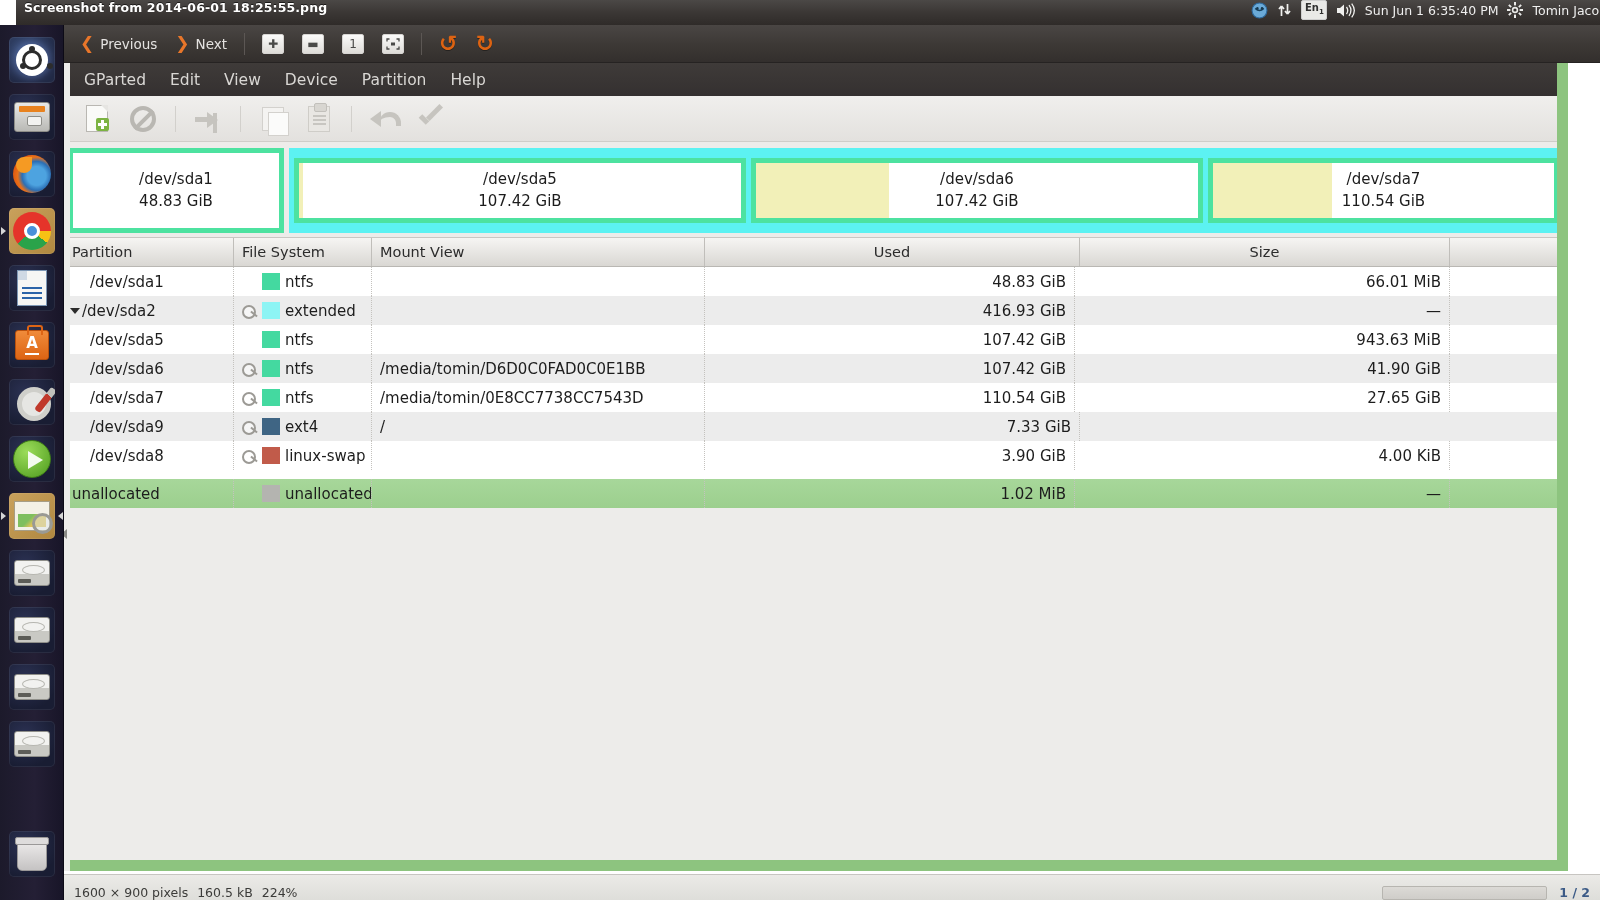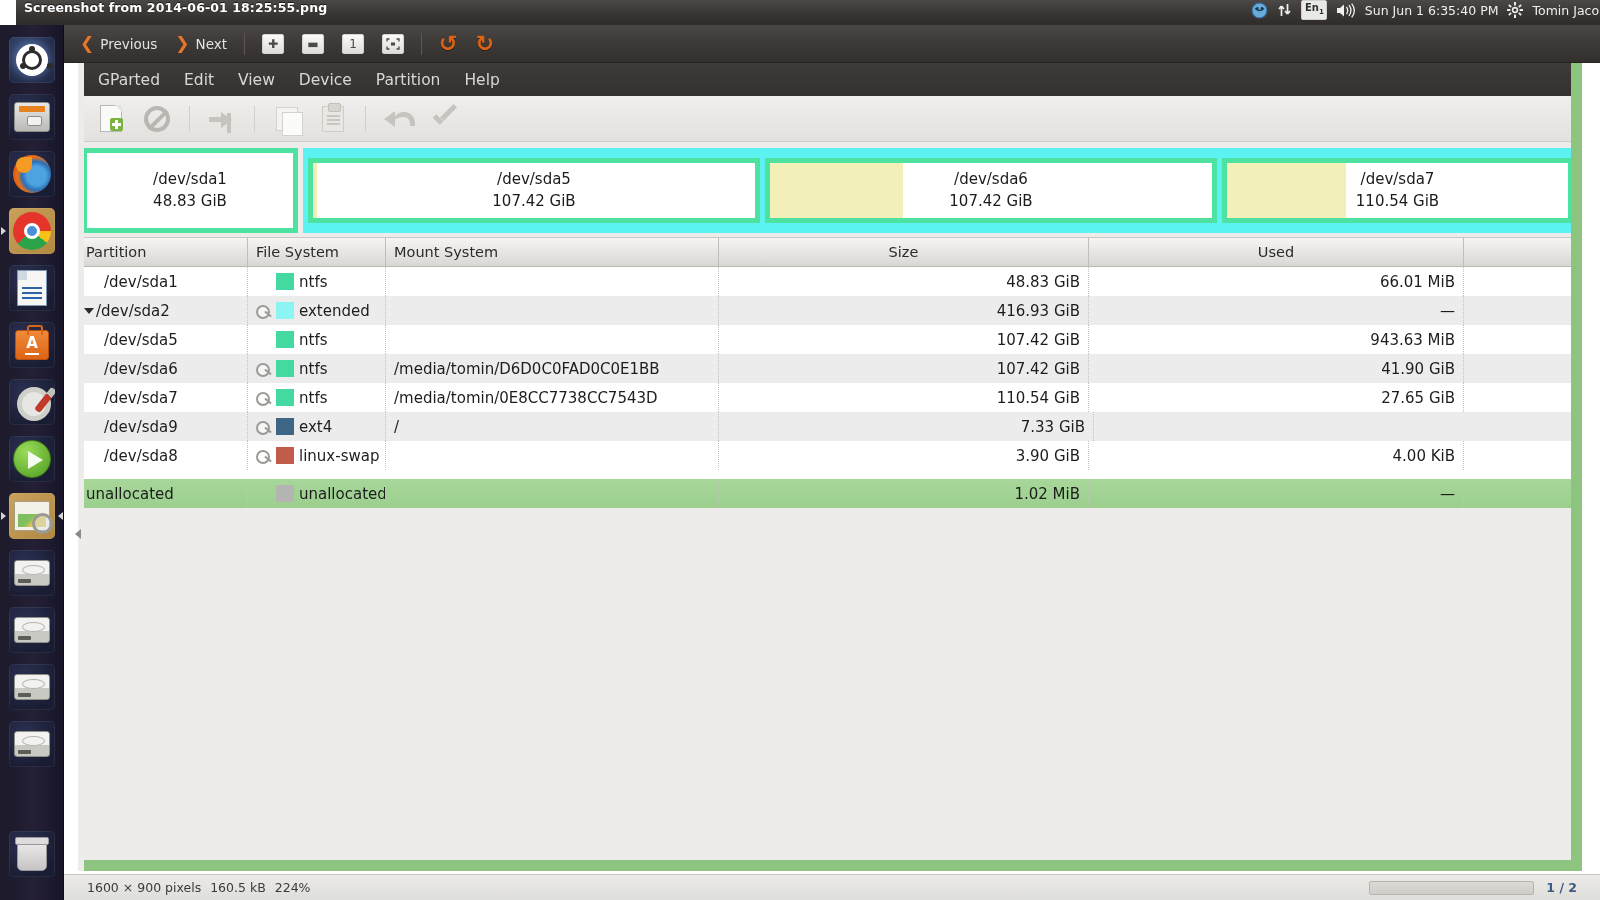--- a/index.html
+++ b/index.html
@@ -147,34 +147,34 @@
     display: flex; align-items: center; justify-content: center;
     font-size: 12px; color: #4a4a48; line-height: 1;
   }
   .rot-icon { font-size: 22px; color: #dd6312; font-weight: bold; line-height: 1;
               text-shadow: 0 1px 0 rgba(0,0,0,.35); }
 
   .eog-canvas { flex: 1; position: relative; background: #ffffff; overflow: hidden; }
 
   .eog-status {
     height: 26px; background: linear-gradient(#ebeae7,#dededa);
-    border-top: 1px solid #c7c5c1; display: flex; align-items: center;
-    font-size: 12.5px; color: #3b3b39; padding: 0 23px;
+    border-top: 1px solid #c7c5c1; display: flex; align-items: flex-end;
+    font-size: 12.5px; color: #3b3b39; padding: 0 10px;
   }
   .status-left { display: flex; gap: 9px; }
   .status-right { margin-left: auto; display:flex; align-items:center; gap: 12px; }
   .status-progress {
     width: 165px; height: 14px; background: linear-gradient(#dcdad6,#cfcdc9);
     border: 1px solid #b7b5b0; border-radius: 2px;
   }
   .page-count { color: #3b5a86; font-weight: bold; }
 
   
   .gp {
-    position: absolute; left: 14px; top: 0; width: 1504px; height: 808px;
+    position: absolute; left: 0; top: 0; width: 1504px; height: 808px;
     background: #edecea; font-family: "DejaVu Sans", "Liberation Sans", sans-serif;
   }
   .gp-menubar {
     height: 33px; background: linear-gradient(#3f3b39,#343030);
     display: flex; align-items: center; gap: 0; padding-left: 8px;
   }
   .gp-menu { color: #d9d7d4; font-size: 15.5px; padding: 4px 12px; }
   .gp-toolbar {
     height: 46px; background: linear-gradient(#f0efed,#e3e1de);
     border-bottom: 1px solid #cfcdc9; display: flex; align-items: center; padding-left: 12px; gap: 4px;
@@ -510,23 +510,23 @@
                 <div>110.54 GiB</div>
               </div>
             </div>
           </div>
         </div>
 
         <div class="gp-table">
           <div class="gp-thead">
             <div class="gp-th" style="width:170px">Partition</div>
             <div class="gp-th" style="width:138px">File System</div>
-            <div class="gp-th" style="width:333px">Mount System</div>
+            <div class="gp-th" style="width:333px">Mount View</div>
+            <div class="gp-th right" style="width:375px">Used</div>
             <div class="gp-th right" style="width:370px">Size</div>
-            <div class="gp-th right" style="width:375px">Used</div>
             <div class="gp-th" style="flex:1"></div>
           </div>
 
           <div id="rows">
               <div class="gp-row odd">
                 <div class="gp-cell" style="width: 170px;">
                   <span class="indent"></span>
                   <span>/dev/sda1</span>
                 </div>
                 <div class="gp-cell" style="width: 138px;">

